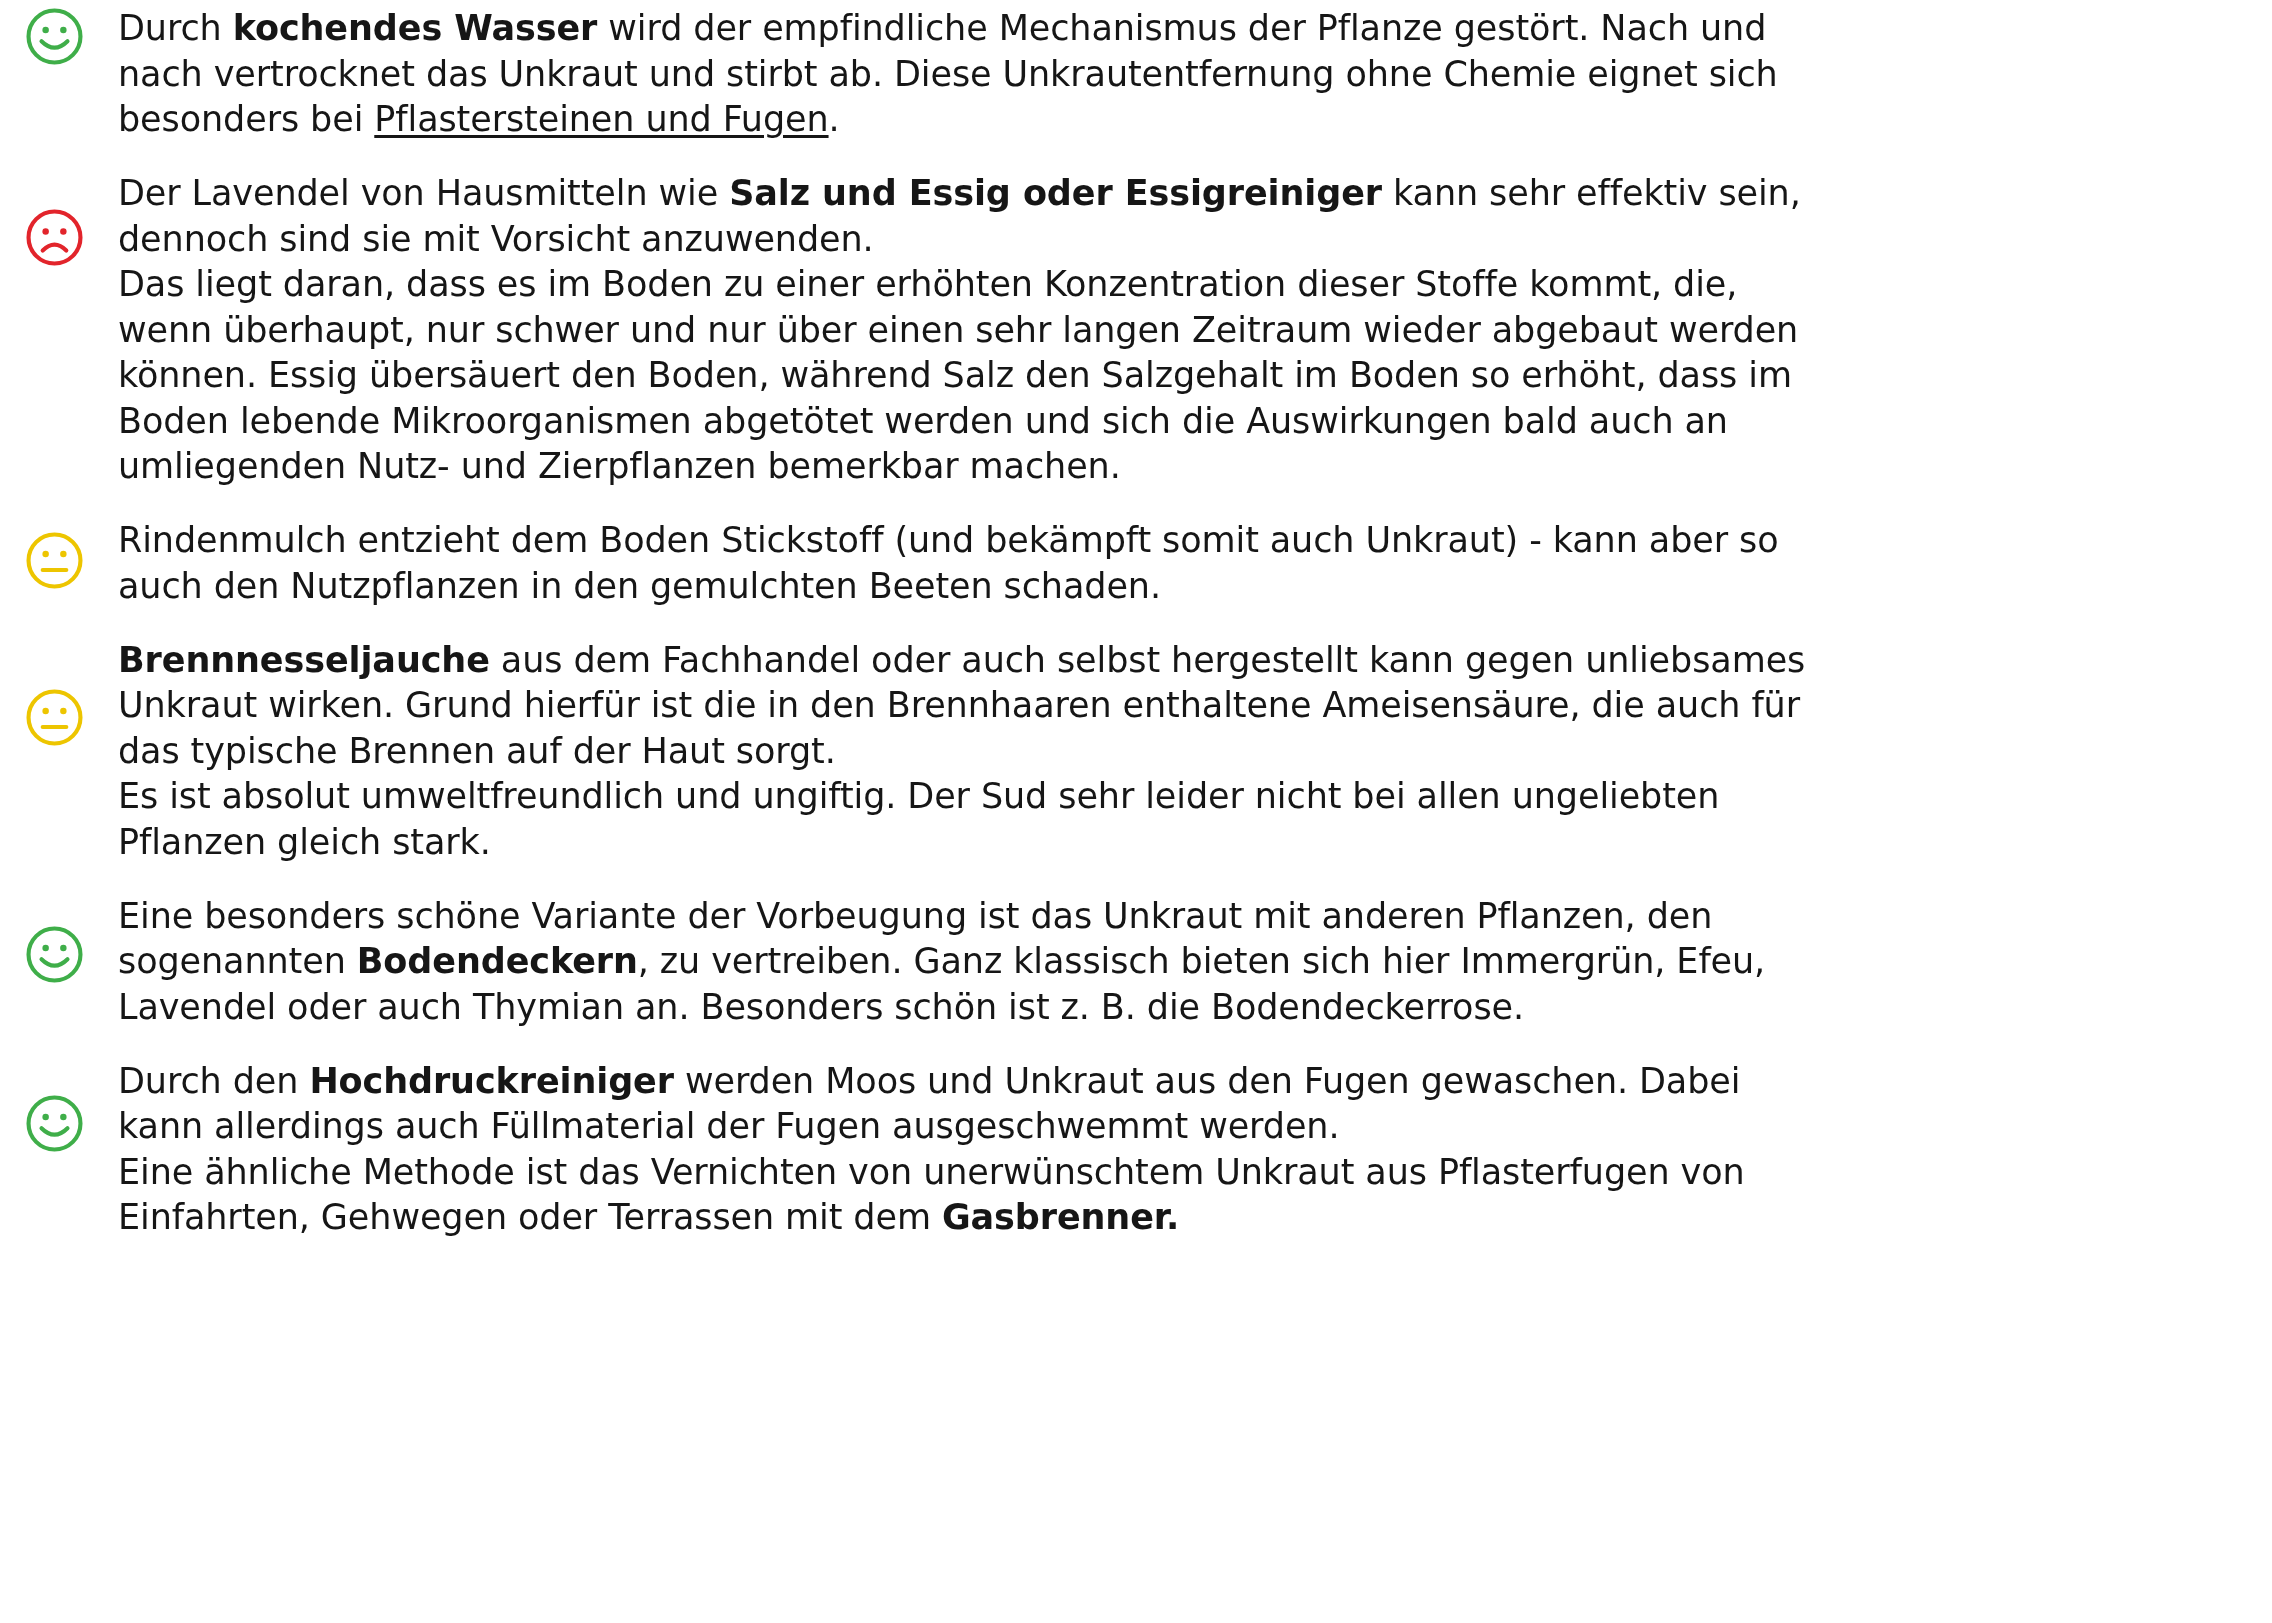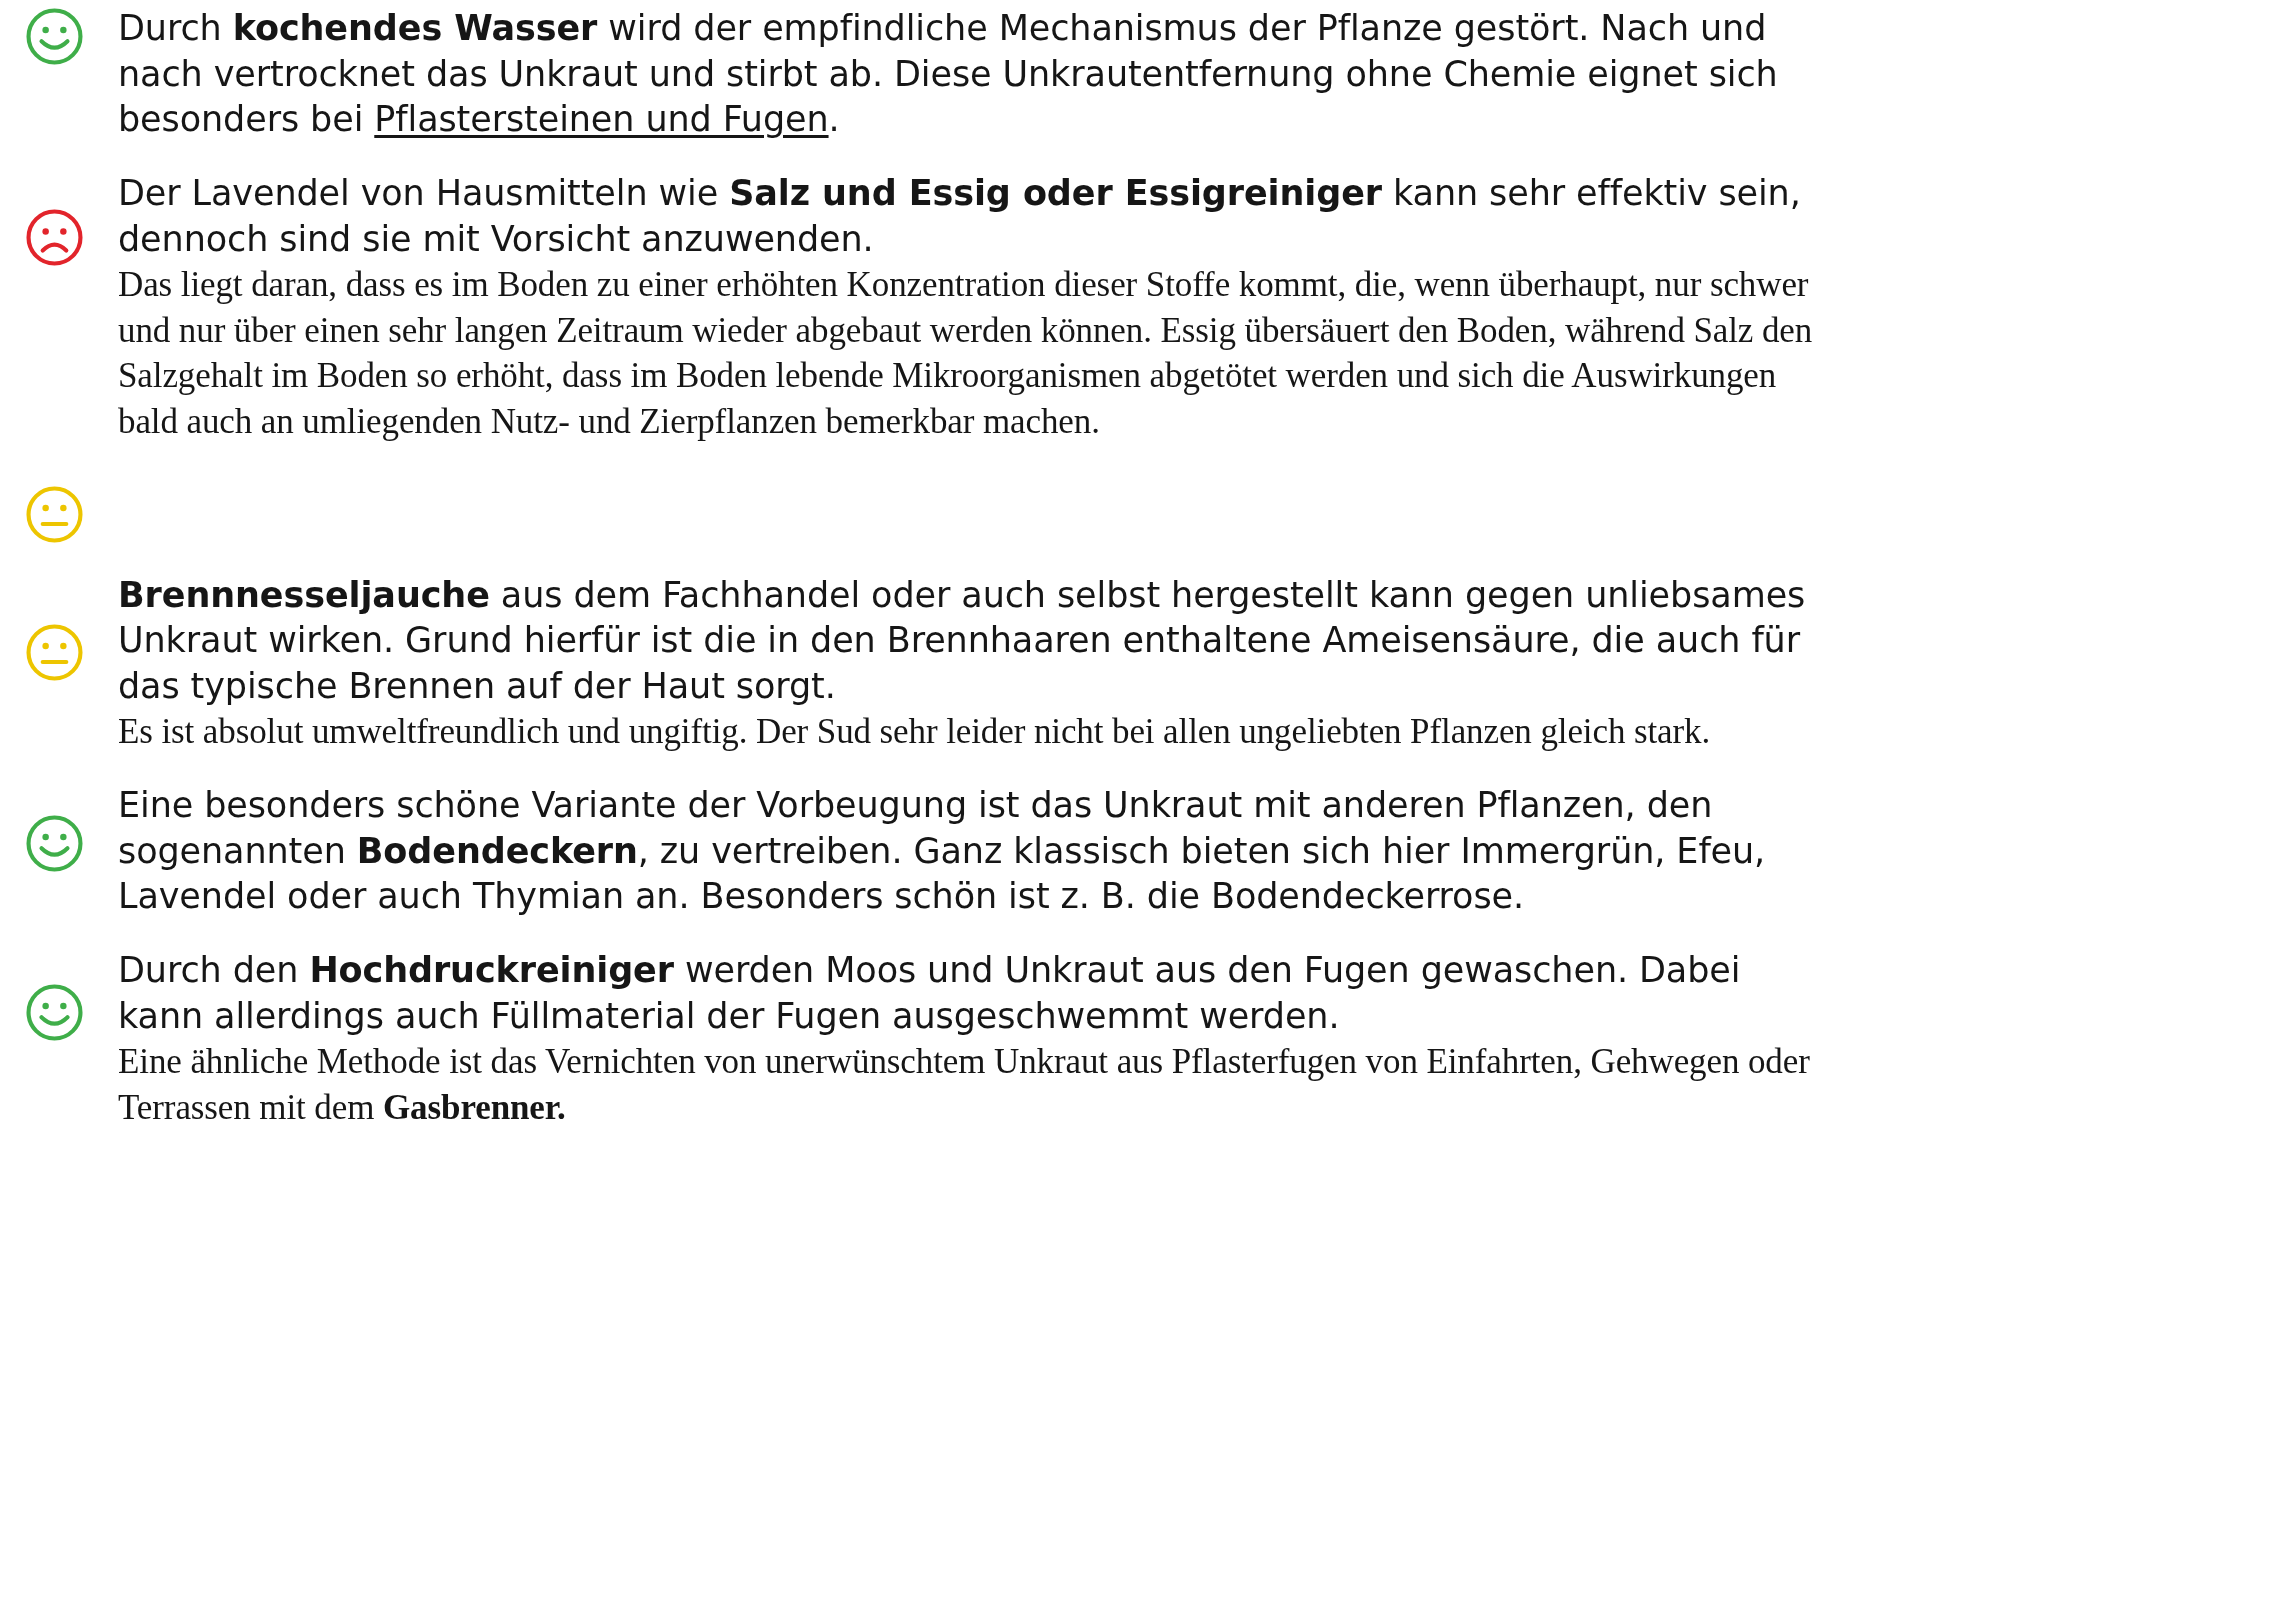--- a/index.html
+++ b/index.html
@@ -36,21 +36,20 @@
     font-size: 35px;
     line-height: 1.30;
     letter-spacing: -0.1px;
     color: #161616;
   }
   .text-col p {
     margin: 0;
   }
   .text-col p + p {
     margin-top: 0px;
-    font-family: Liberation Serif, serif;
   }
   b, strong { font-weight: 700; }
   u { text-decoration: underline; text-underline-offset: 3.7px; }
 
   
   .smiley {
     display: block;
   }
 
   
@@ -104,20 +103,21 @@
       <span>
         <svg class="smiley" width="59" height="59" viewBox="0 0 100 100">
           <circle cx="50" cy="50" r="44" fill="none" stroke="#edc500" stroke-width="7"></circle>
           <circle cx="35" cy="39" r="5.5" fill="#edc500"></circle>
           <circle cx="65" cy="39" r="5.5" fill="#edc500"></circle>
           <line x1="30" y1="66" x2="70" y2="66" stroke="#edc500" stroke-width="7" stroke-linecap="round"></line>
         </svg>
       </span>
     </div>
     <div class="text-col">
+      <p><span>Rindenmulch entzieht dem Boden Stickstoff (und bekämpft somit auch Unkraut) - kann aber so auch den Nutzpflanzen in den gemulchten Beeten schaden.</span></p>
     </div>
   </div>
 
   <div class="entry e4">
     <div class="icon-col">
       <span>
         <svg class="smiley" width="59" height="59" viewBox="0 0 100 100">
           <circle cx="50" cy="50" r="44" fill="none" stroke="#edc500" stroke-width="7"></circle>
           <circle cx="35" cy="39" r="5.5" fill="#edc500"></circle>
           <circle cx="65" cy="39" r="5.5" fill="#edc500"></circle>

